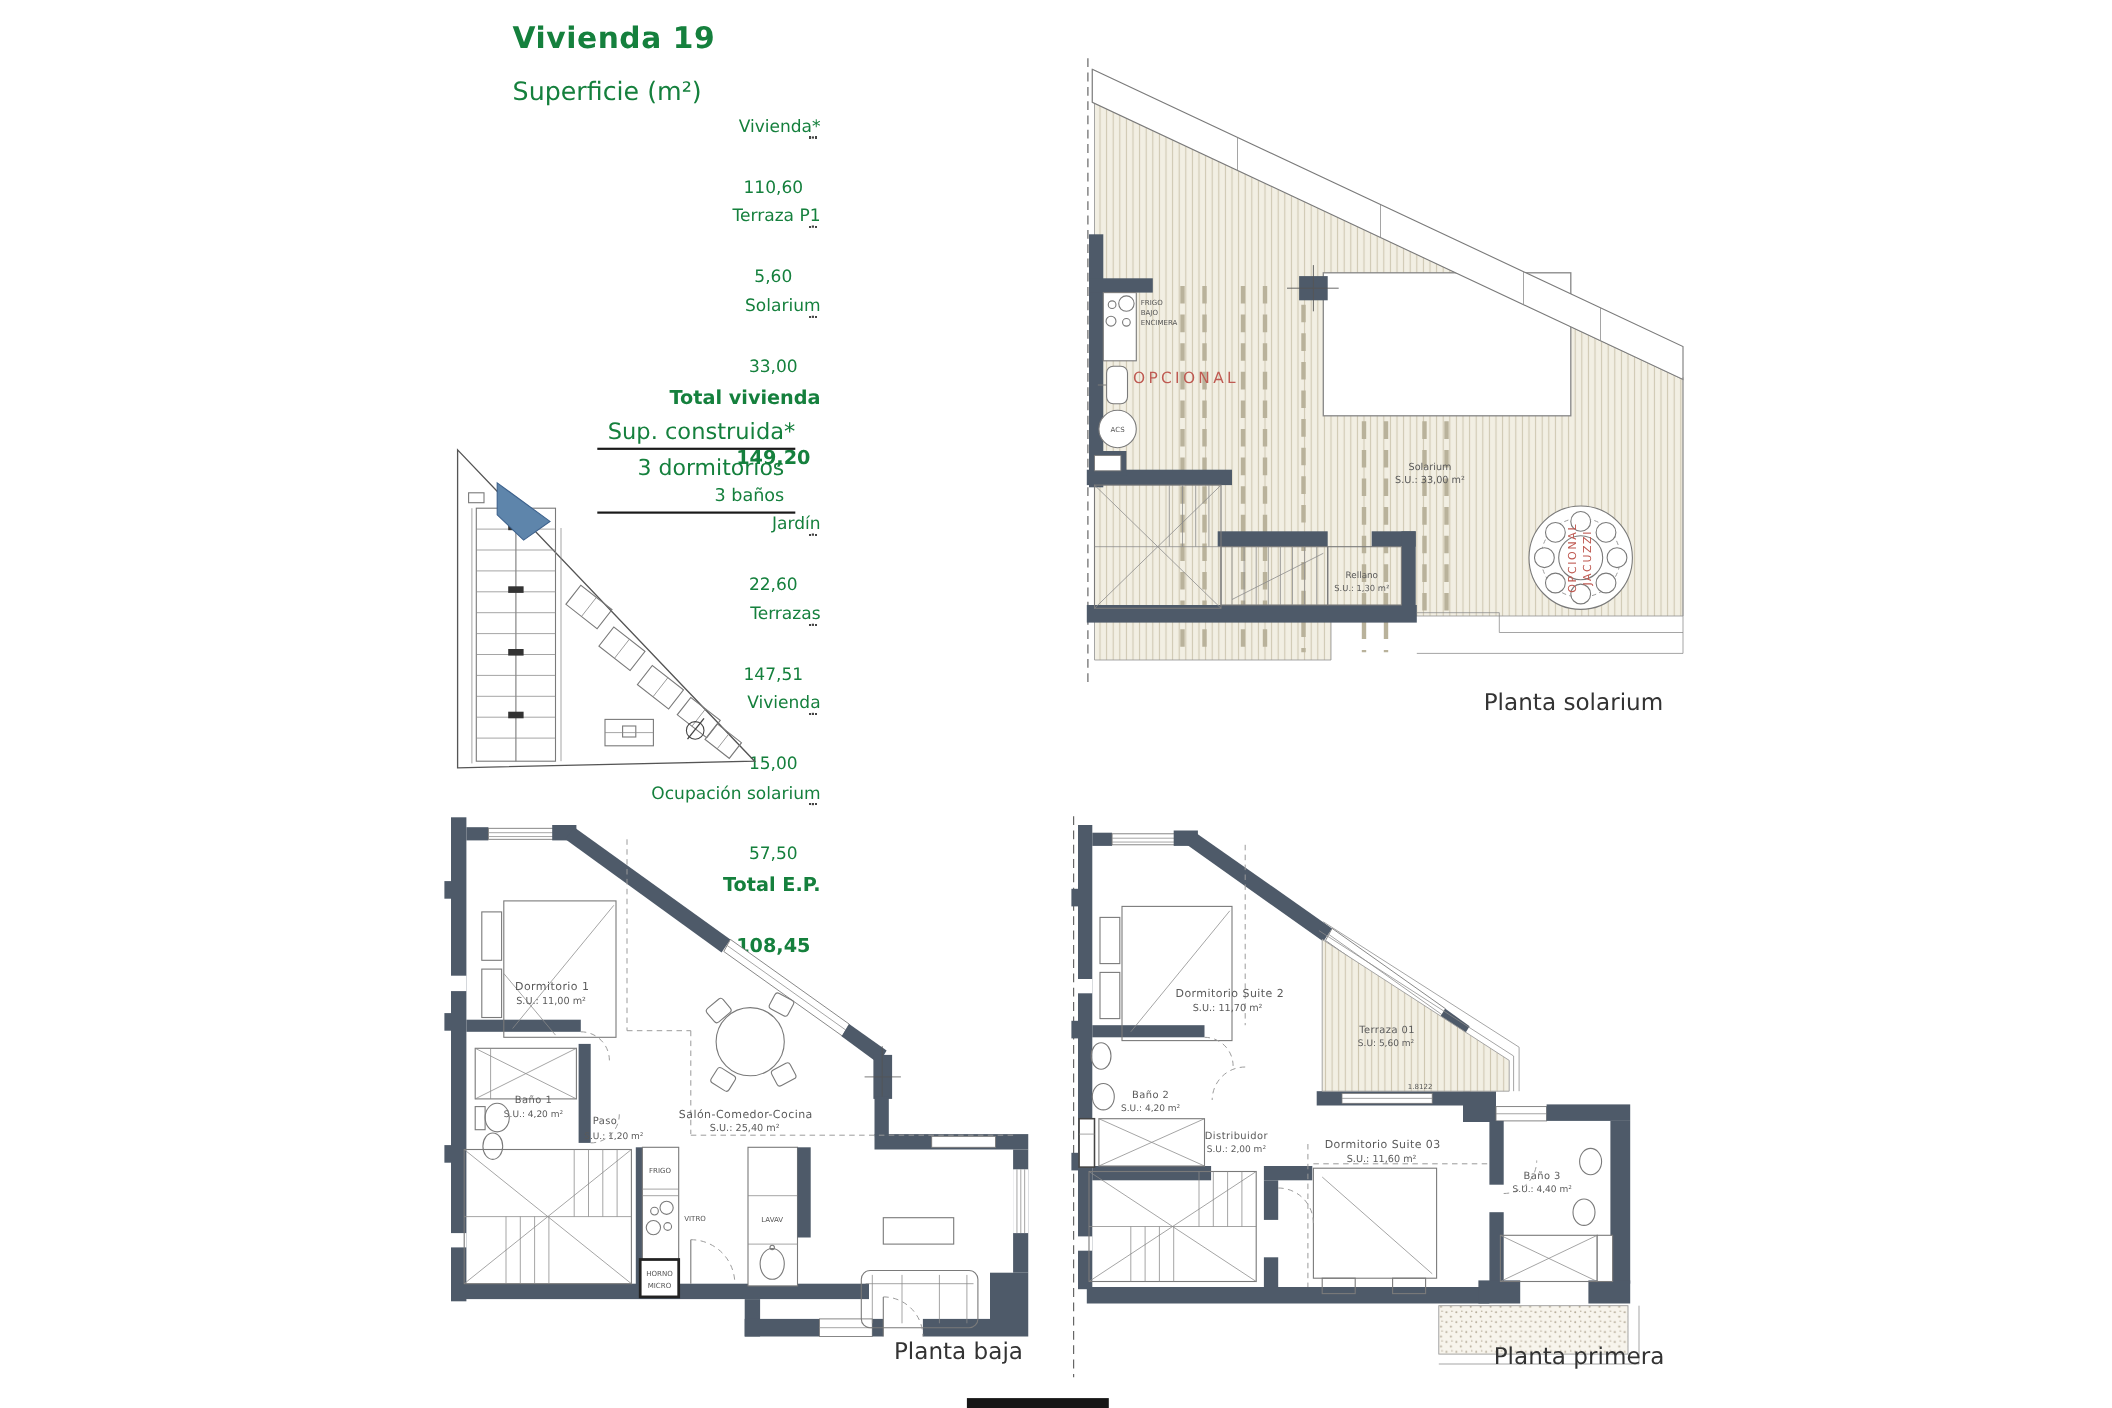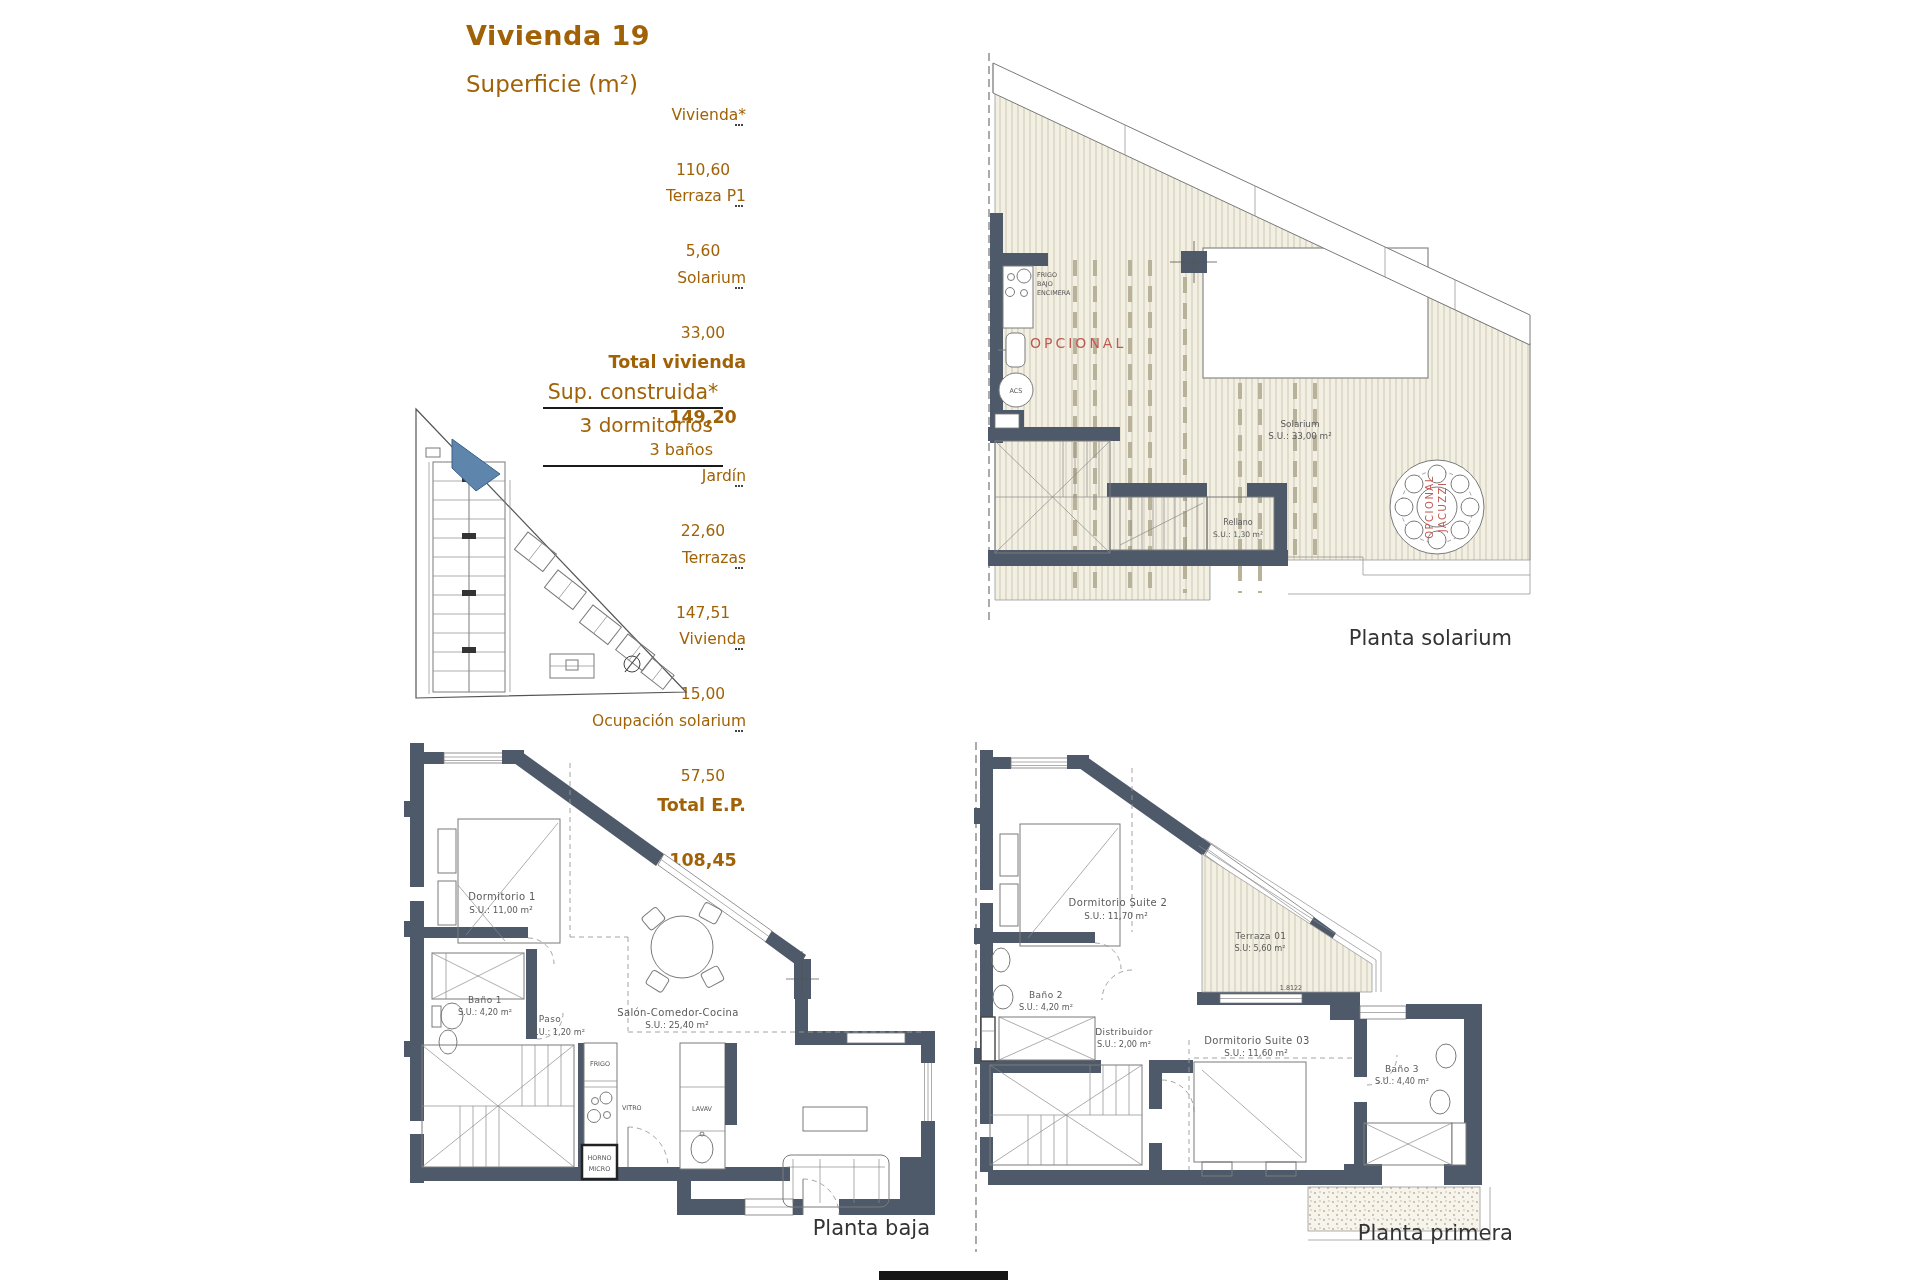--- a/index.html
+++ b/index.html
@@ -1,31 +1,31 @@
 <!DOCTYPE html>
 <html><head>
 <meta charset="utf-8">
 <style>
   html,body{margin:0;padding:0;background:#fff;}
   #sheet{position:relative;width:1920px;height:1280px;background:#fff;overflow:hidden;
-         font-family:"DejaVu Sans",sans-serif;color:#a16207;}
+         font-family:"DejaVu Sans",sans-serif;color:#15803d;}
   
   #info{position:absolute;left:466px;top:20px;width:280px;}
   #info .title{font-size:27px;font-weight:bold;letter-spacing:.5px;}
   #info .subtitle{font-size:23px;margin-top:20px;}
   .srow{display:flex;align-items:flex-end;font-size:15.5px;margin-top:8.5px;flex-direction:column;}
   .srow .lbl{white-space:nowrap;}
   .srow .leader{flex:1;border-bottom:2px dotted #444;margin:0 3px 3px 1px;min-width:8px;}
   .srow .val{width:86px;text-align:center;white-space:nowrap;margin-top:32px;}
   .srow.total{font-weight:bold;font-size:17.5px;margin-top:10px;}
   .srow.total .leader{border-bottom:none;}
   .gap{height:32px;}
   
   #built{position:absolute;left:543px;top:380px;width:180px;text-align:right;}
-  #built .b1{font-size:20.5px;padding-bottom:3px;border-bottom:2px solid #1a1a1a;text-align:center;}
+  #built .b1{font-size:20.5px;padding-bottom:3px;border-bottom:2px solid #1a1a1a;}
   #built .b2{font-size:20px;margin-top:4px;padding-right:10px;}
   #built .b3{font-size:16px;margin-top:3px;padding-right:10px;padding-bottom:6px;border-bottom:2px solid #1a1a1a;}
   
   svg{position:absolute;}
   .w{fill:#4E5A69;stroke:none;}
   .t{fill:none;stroke:#7a7a7a;stroke-width:1;}
   .tn{fill:none;stroke:#8a8a8a;stroke-width:.7;}
   .t2{fill:#fff;stroke:#7a7a7a;stroke-width:1;}
   .d{fill:none;stroke:#9a9a9a;stroke-width:.9;stroke-dasharray:5 4;}
   .d2{fill:none;stroke:#666;stroke-width:1.1;stroke-dasharray:8 5;}

